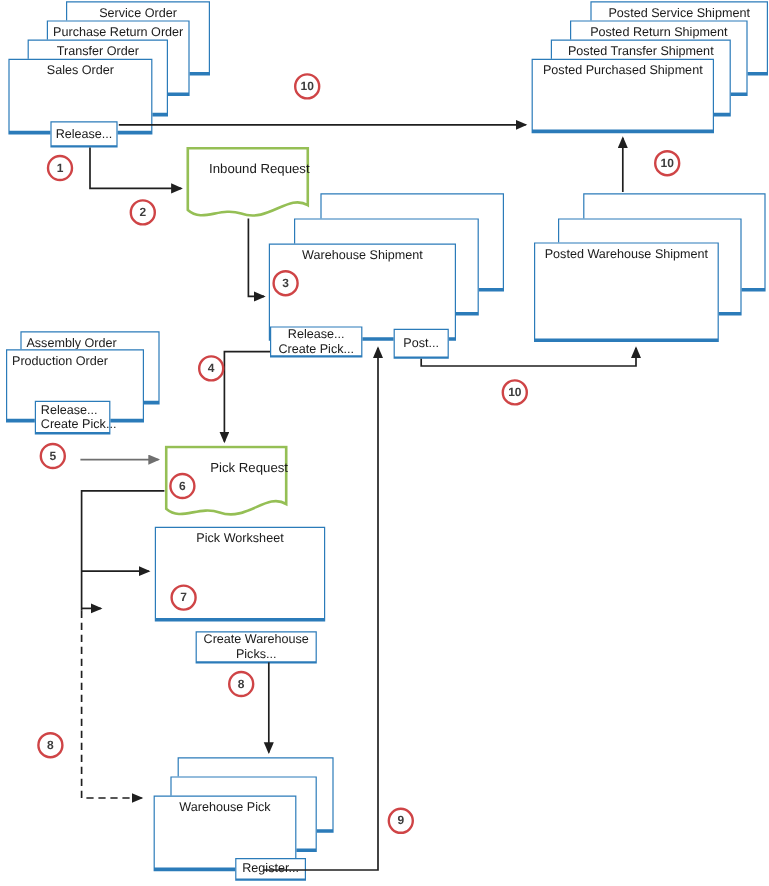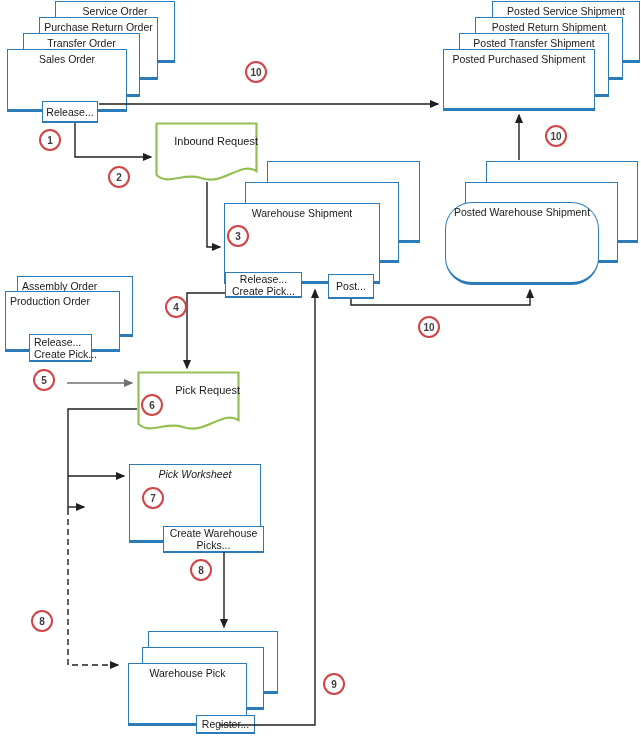--- a/index.html
+++ b/index.html
@@ -60,37 +60,37 @@
   <div class="subbox" style="left:225px;top:272px;width:77px;height:26px;">
     <span>Release...</span>
     <span>Create Pick...</span>
   </div>
   <div class="subbox" style="left:328px;top:274px;width:46px;height:25px;">
     <span>Post...</span>
   </div>
 
   <div class="box blank" style="left:486px;top:161px;width:152px;height:82px;"></div>
   <div class="box blank" style="left:465px;top:182px;width:153px;height:81px;"></div>
-  <div class="box" style="left:445px;top:202px;width:154px;height:83px;border-radius:27px;">Posted Warehouse Shipment</div>
+  <div class="box" style="left:445px;top:202px;width:154px;height:83px;">Posted Warehouse Shipment</div>
 
   <div class="box left" style="left:17px;top:276px;width:116px;height:61px;">Assembly Order</div>
   <div class="box left" style="left:5px;top:291px;width:115px;height:61px;">Production Order</div>
   <div class="subbox left" style="left:29px;top:334px;width:63px;height:28px;">
     <span>Release...</span>
     <span>Create Pick...</span>
   </div>
 
   <div class="doc" style="left:137px;top:371px;width:103px;height:66px;">
     <svg width="103" height="66" viewBox="0 0 103 66">
       <path class="doc-path" d="M1.5,1.5 H101.5 V49 C85,39 69,64 46,56 C28,50 14,64 1.5,53 Z"></path>
     </svg>
     <div class="doc-label">Pick Request</div>
   </div>
 
-  <div class="box" style="left:129px;top:464px;width:132px;height:79px;font-style:italic;">Pick Worksheet</div>
+  <div class="box" style="left:129px;top:439px;width:142px;height:79px;">Pick Worksheet</div>
   <div class="subbox" style="left:163px;top:526px;width:101px;height:27px;">
     <span>Create Warehouse</span>
     <span>Picks...</span>
   </div>
 
   <div class="box blank" style="left:148px;top:631px;width:130px;height:63px;"></div>
   <div class="box blank" style="left:142px;top:647px;width:122px;height:63px;"></div>
   <div class="box" style="left:128px;top:663px;width:119px;height:63px;">Warehouse Pick</div>
   <div class="subbox" style="left:160px;top:715px;width:59px;height:19px;margin-left:36px;">
     <span>Register...</span>

